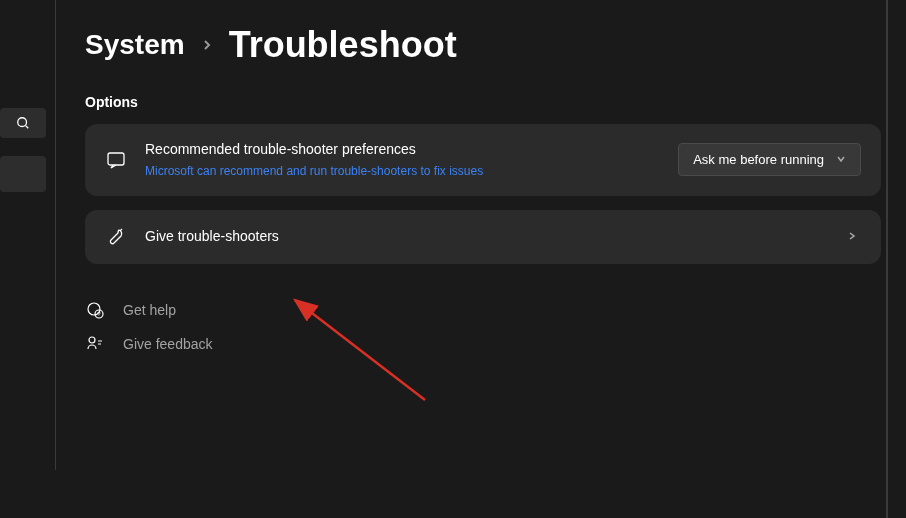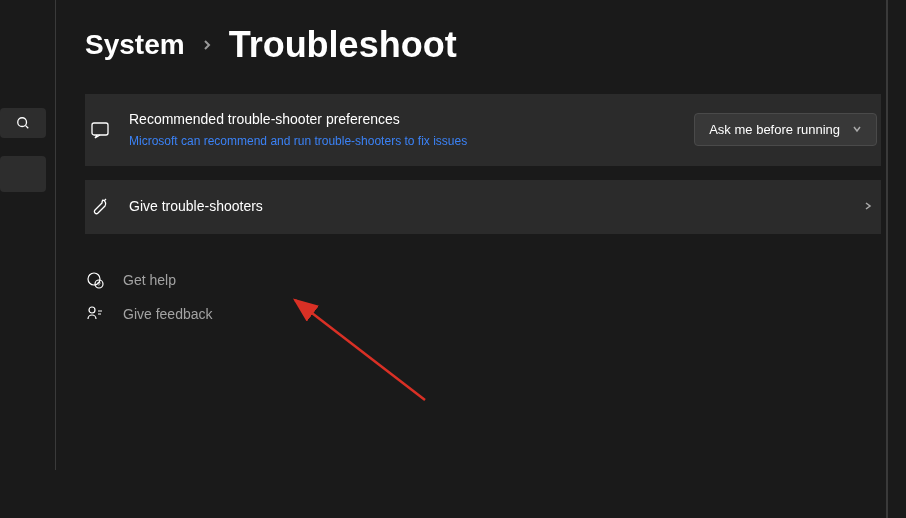--- a/index.html
+++ b/index.html
@@ -73,22 +73,22 @@
       color: #ffffff;
     }
     .options-label {
       font-size: 14px;
       font-weight: 600;
       margin-bottom: 14px;
       color: #ffffff;
     }
     .card {
       background: #2b2b2b;
-      border-radius: 0;
-      padding: 16px 4px;
+      border-radius: 12px;
+      padding: 16px 20px;
       display: flex;
       align-items: center;
       gap: 18px;
       margin-bottom: 6px;
       cursor: pointer;
     }
     .card.spacer-top {
       margin-top: 14px;
     }
     .card-icon {
@@ -186,20 +186,21 @@
   <div class="breadcrumb">
     <span class="breadcrumb-parent">System</span>
     <span class="breadcrumb-chevron">
       <svg width="12" height="12" viewBox="0 0 12 12" fill="none" stroke="#999" stroke-width="2">
         <polyline points="4,2 8,6 4,10"></polyline>
       </svg>
     </span>
     <span class="breadcrumb-current">Troubleshoot</span>
   </div>
 
+  <div class="options-label">Options</div>
 
   <div class="card">
     <div class="card-icon">
       <svg width="20" height="20" viewBox="0 0 20 20" fill="none" stroke="#ffffff" stroke-width="1.3">
         <rect x="2" y="3" width="16" height="12" rx="2"></rect>
         <path d="M7 15 L5 18 L10 15"></path>
       </svg>
     </div>
     <div class="card-text">
       <div class="card-title">Recommended trouble-shooter preferences</div>

